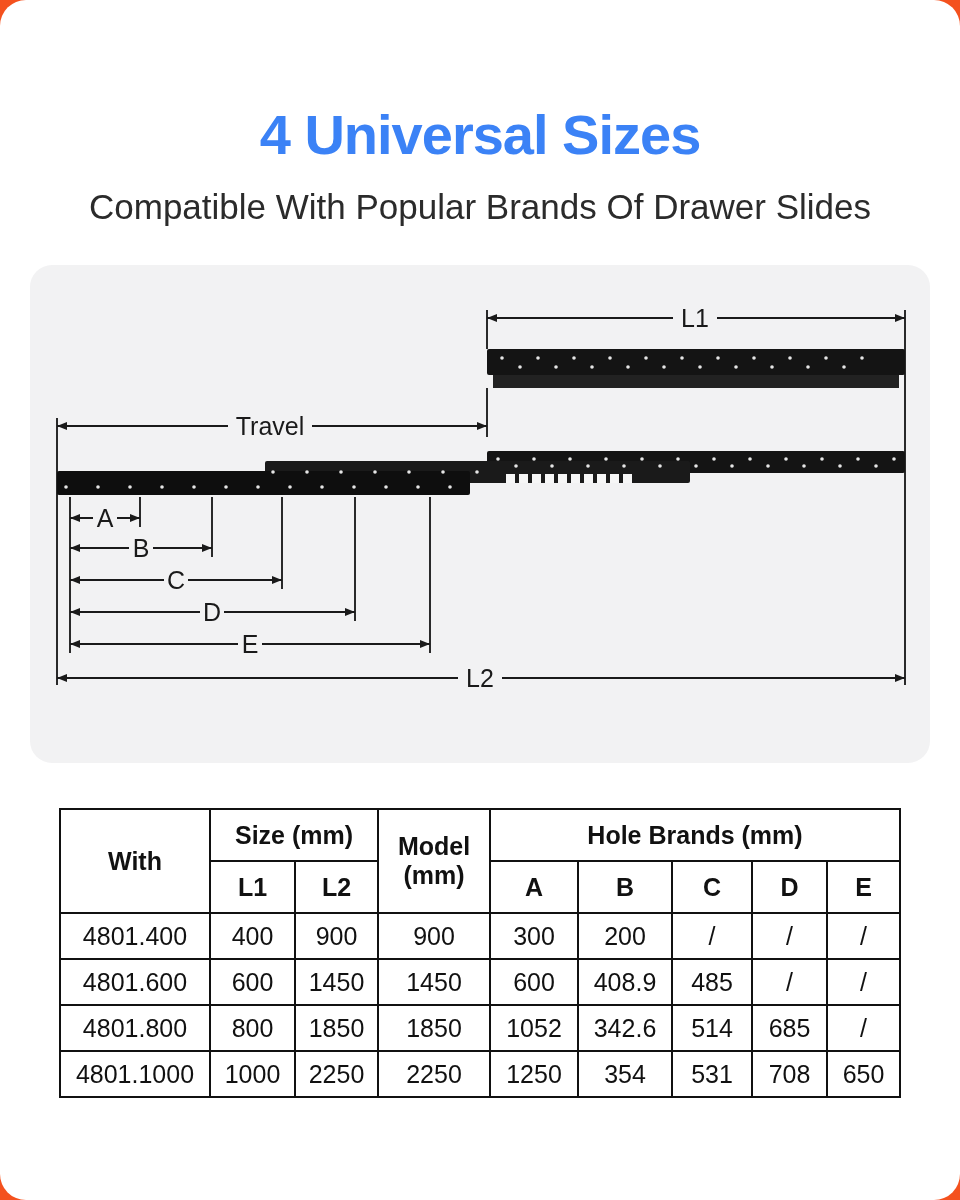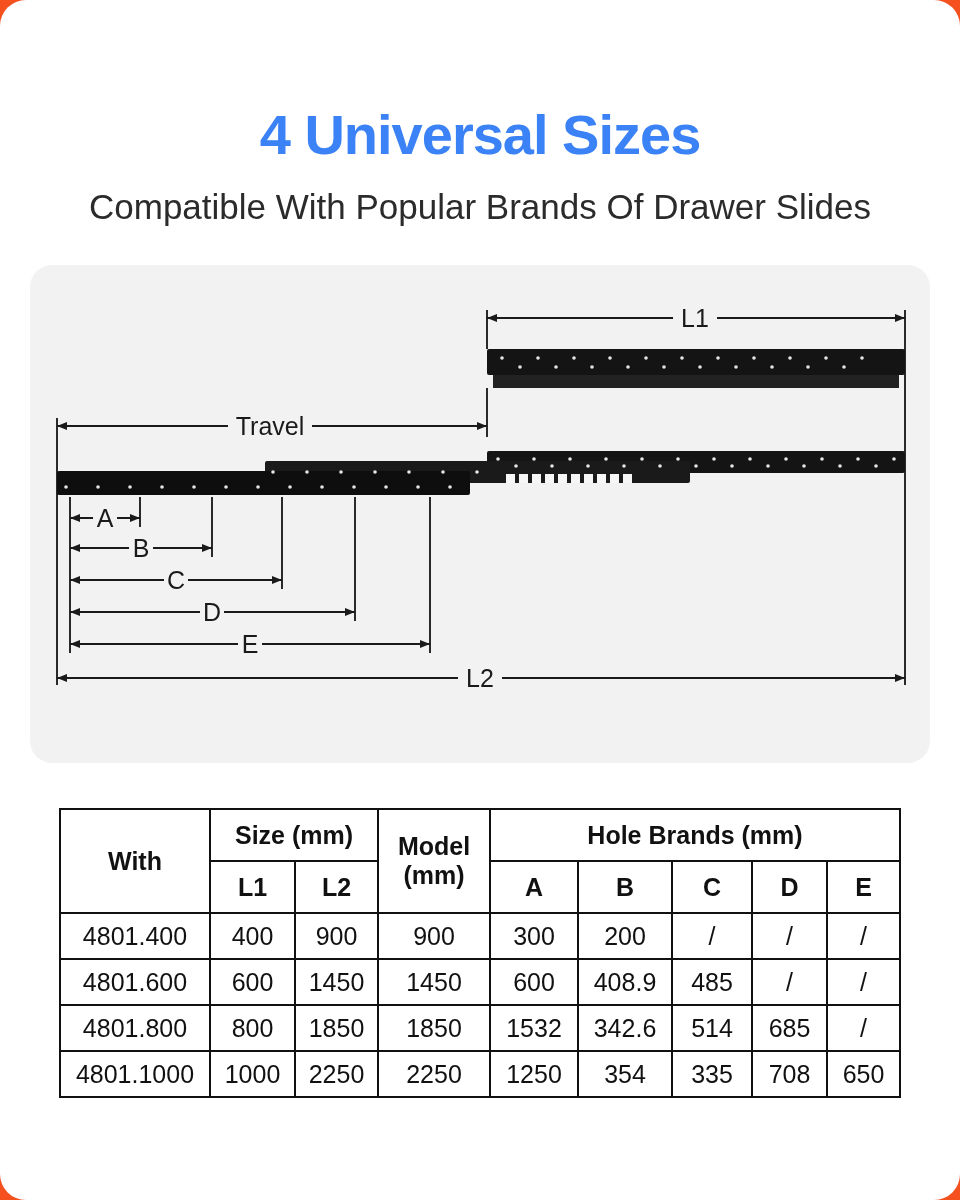--- a/index.html
+++ b/index.html
@@ -288,33 +288,33 @@
         <td>408.9</td>
         <td>485</td>
         <td>/</td>
         <td>/</td>
       </tr>
       <tr>
         <td>4801.800</td>
         <td>800</td>
         <td>1850</td>
         <td>1850</td>
-        <td>1532</td>
+        <td>1052</td>
         <td>342.6</td>
         <td>514</td>
         <td>685</td>
         <td>/</td>
       </tr>
       <tr>
         <td>4801.1000</td>
         <td>1000</td>
         <td>2250</td>
         <td>2250</td>
         <td>1250</td>
         <td>354</td>
-        <td>335</td>
+        <td>531</td>
         <td>708</td>
         <td>650</td>
       </tr>
     </tbody>
   </table>
 
 </div>
 
 </body></html>

